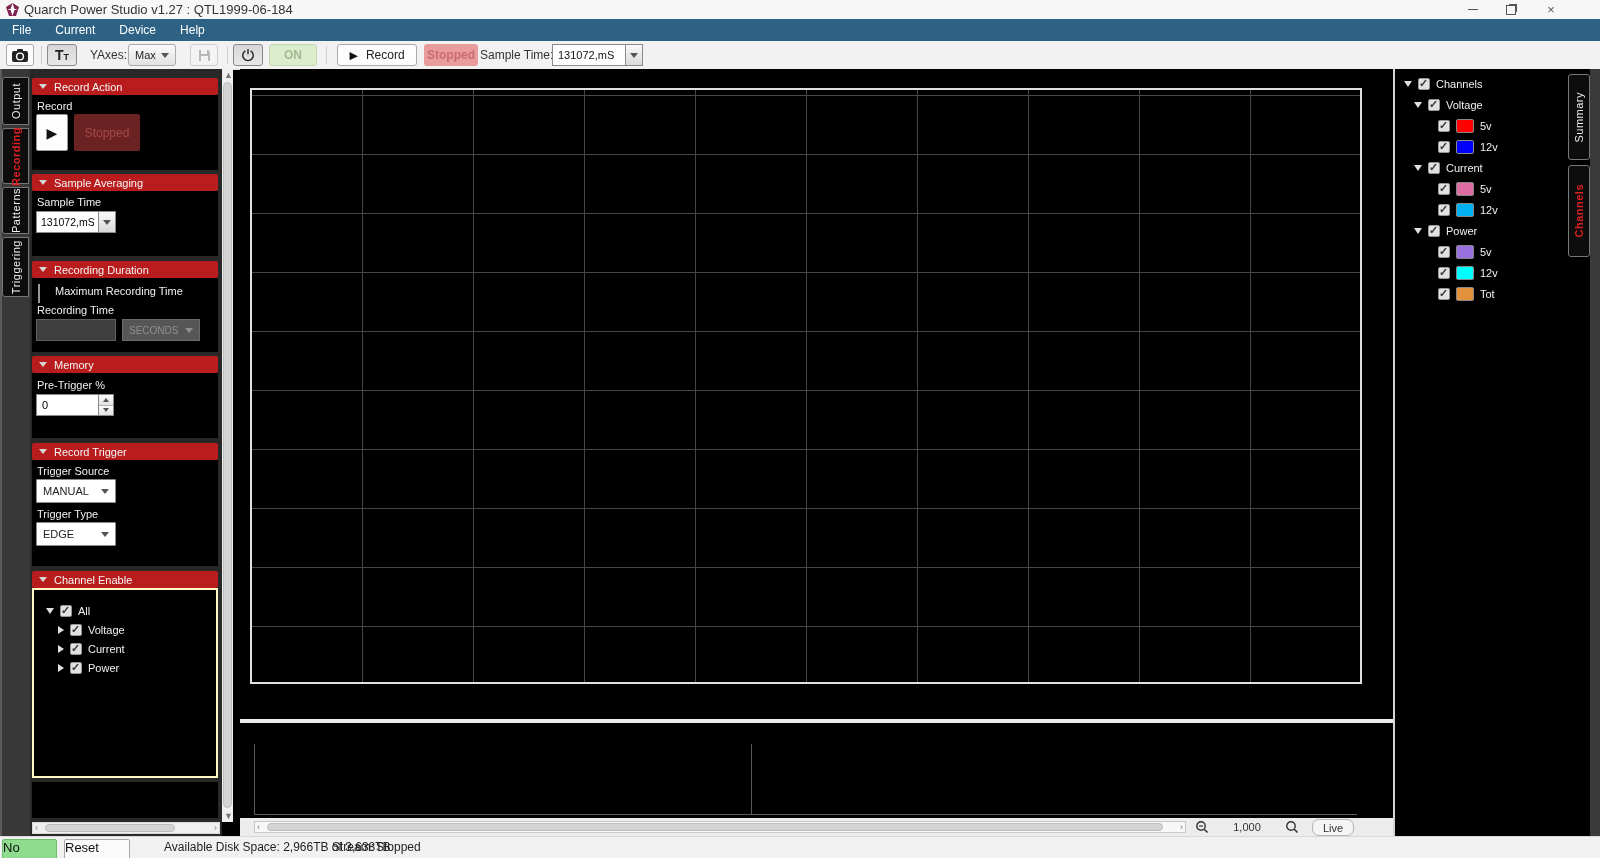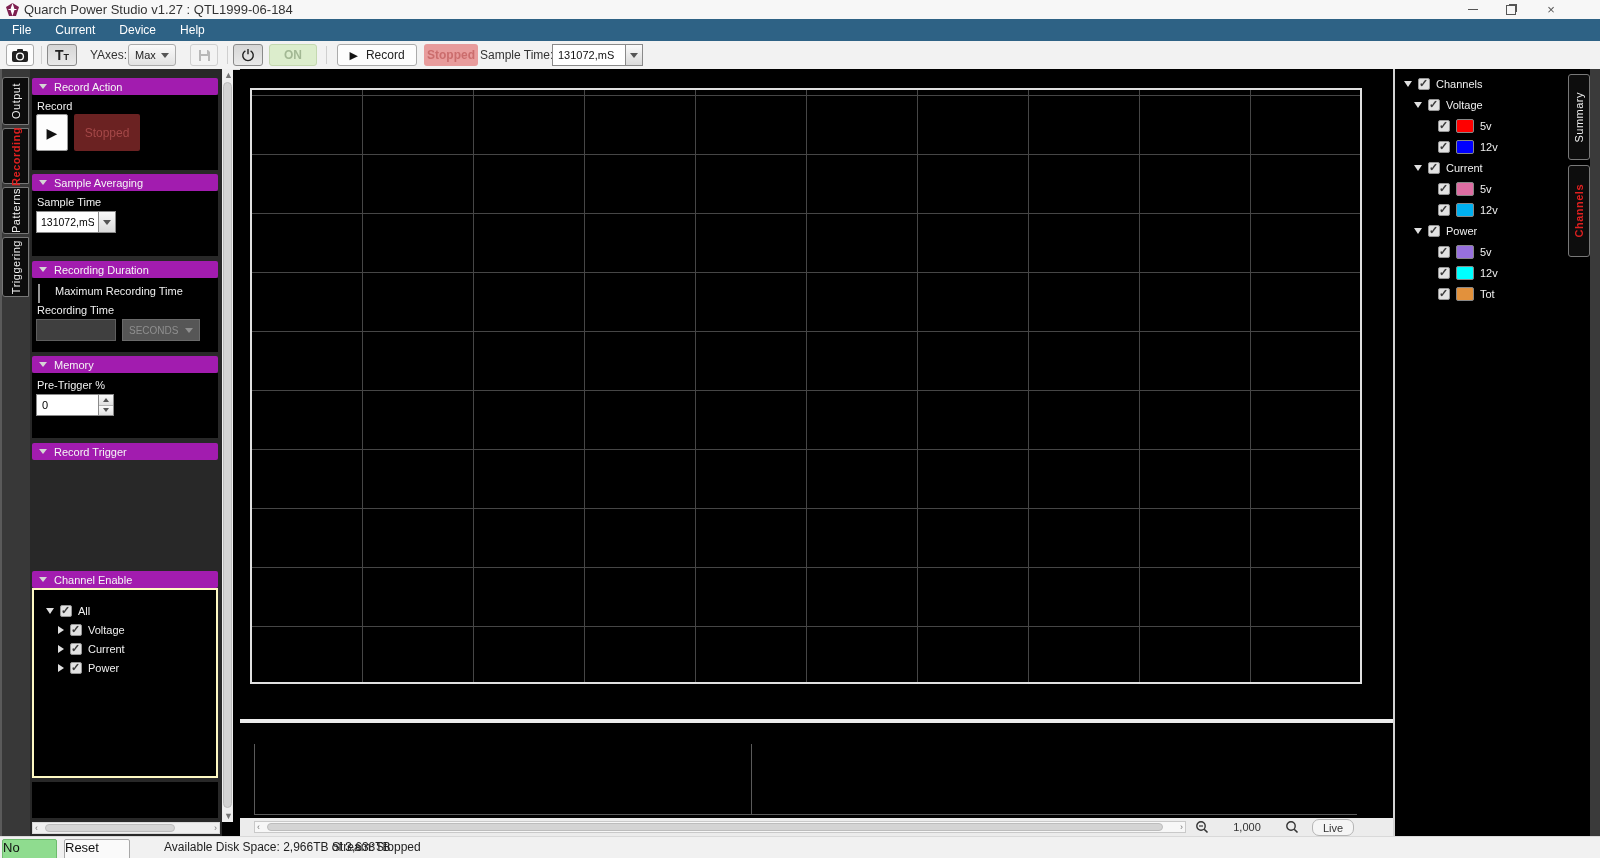--- a/index.html
+++ b/index.html
@@ -28,21 +28,21 @@
   .tri-up{width:0;height:0;border-left:4px solid transparent;border-right:4px solid transparent;border-bottom:5px solid #555;}
   .exp-down{width:0;height:0;border-left:4px solid transparent;border-right:4px solid transparent;border-top:6px solid #e0e0e0;}
   .exp-right{width:0;height:0;border-top:4px solid transparent;border-bottom:4px solid transparent;border-left:6px solid #e0e0e0;}
   
   #lefttabs{left:0;top:69px;width:30px;height:767px;background:#383838;border-left:2px solid #5a5a5a;box-sizing:border-box;}
   .vtab{position:absolute;background:#0d0d0d;border:1px solid #787878;display:flex;align-items:center;justify-content:center;box-sizing:border-box;}
   .vtab span{writing-mode:vertical-rl;transform:rotate(180deg);font-size:11px;color:#f0f0f0;letter-spacing:.5px;}
   .vtab.active span{color:#e02020;font-weight:bold;}
   
   #leftpanel{left:30px;top:69px;width:192px;height:767px;background:#282828;}
-  .sechdr{position:absolute;left:32px;width:186px;height:17px;background:#a21caf;display:flex;align-items:center;gap:7px;padding-left:7px;box-sizing:border-box;border-radius:2px;}
+  .sechdr{position:absolute;left:32px;width:186px;height:17px;background:#b91c1c;display:flex;align-items:center;gap:7px;padding-left:7px;box-sizing:border-box;border-radius:2px;}
   .sechdr .t{color:#f5f5f5;font-size:11px;}
   .hdr-arrow{width:0;height:0;border-left:4px solid transparent;border-right:4px solid transparent;border-top:5px solid #d5d5d5;}
   .secbox{position:absolute;left:32px;width:186px;background:#000;}
   .whitebtn{background:#fdfdfd;border:1px solid #9a9a9a;border-radius:2px;display:flex;align-items:center;justify-content:center;box-sizing:border-box;}
   .darkinput{background:#3f3f3f;border:1px solid #5e5e5e;box-sizing:border-box;}
   .dselect{background:#565656;border:1px solid #6a6a6a;color:#8f8f8f;font-size:10px;display:flex;align-items:center;justify-content:space-between;padding:0 6px;box-sizing:border-box;}
   .wselect{background:#fff;border:1px solid #8a8a8a;color:#222;font-size:11px;display:flex;align-items:center;justify-content:space-between;padding:0 6px;box-sizing:border-box;border-radius:1px;}
   .cb{width:12px;height:12px;background:#e2e2e2;border:1px solid #979797;border-radius:2px;box-sizing:border-box;position:relative;}
   .cb.checked::after{content:"✓";position:absolute;left:0px;top:-2px;font-size:11px;font-weight:bold;color:#3c3c3c;}
   
@@ -222,20 +222,32 @@
             <span class="tri-down" style="border-top-width:4px;border-left-width:3px;border-right-width:3px;"></span>
           </span>
       </span>
     </div>
   </div>
 
   <div class="sechdr" style="top:443px;">
       <span class="hdr-arrow"></span>
       <span class="t">Record Trigger</span>
     </div>
+  <div class="secbox" style="top:460px;height:106px;">
+    <span class="txt abs" style="left:5px;top:5px;">Trigger Source</span>
+    <div class="wselect abs" style="left:4px;top:19px;width:80px;height:24px;">
+      <span>MANUAL</span>
+        <span class="tri-down"></span>
+    </div>
+    <span class="txt abs" style="left:5px;top:48px;">Trigger Type</span>
+    <div class="wselect abs" style="left:4px;top:62px;width:80px;height:24px;">
+      <span>EDGE</span>
+        <span class="tri-down"></span>
+    </div>
+  </div>
 
   <div class="sechdr" style="top:571px;">
       <span class="hdr-arrow"></span>
       <span class="t">Channel Enable</span>
     </div>
   <div class="secbox" style="top:588px;height:190px;border:2px solid #fef9c3;box-sizing:border-box;">
     <div class="trow" style="left:12px;top:13px;">
       <span class="exp-down"></span>
       <span class="cb checked"></span>
       <span class="txt">All</span>

